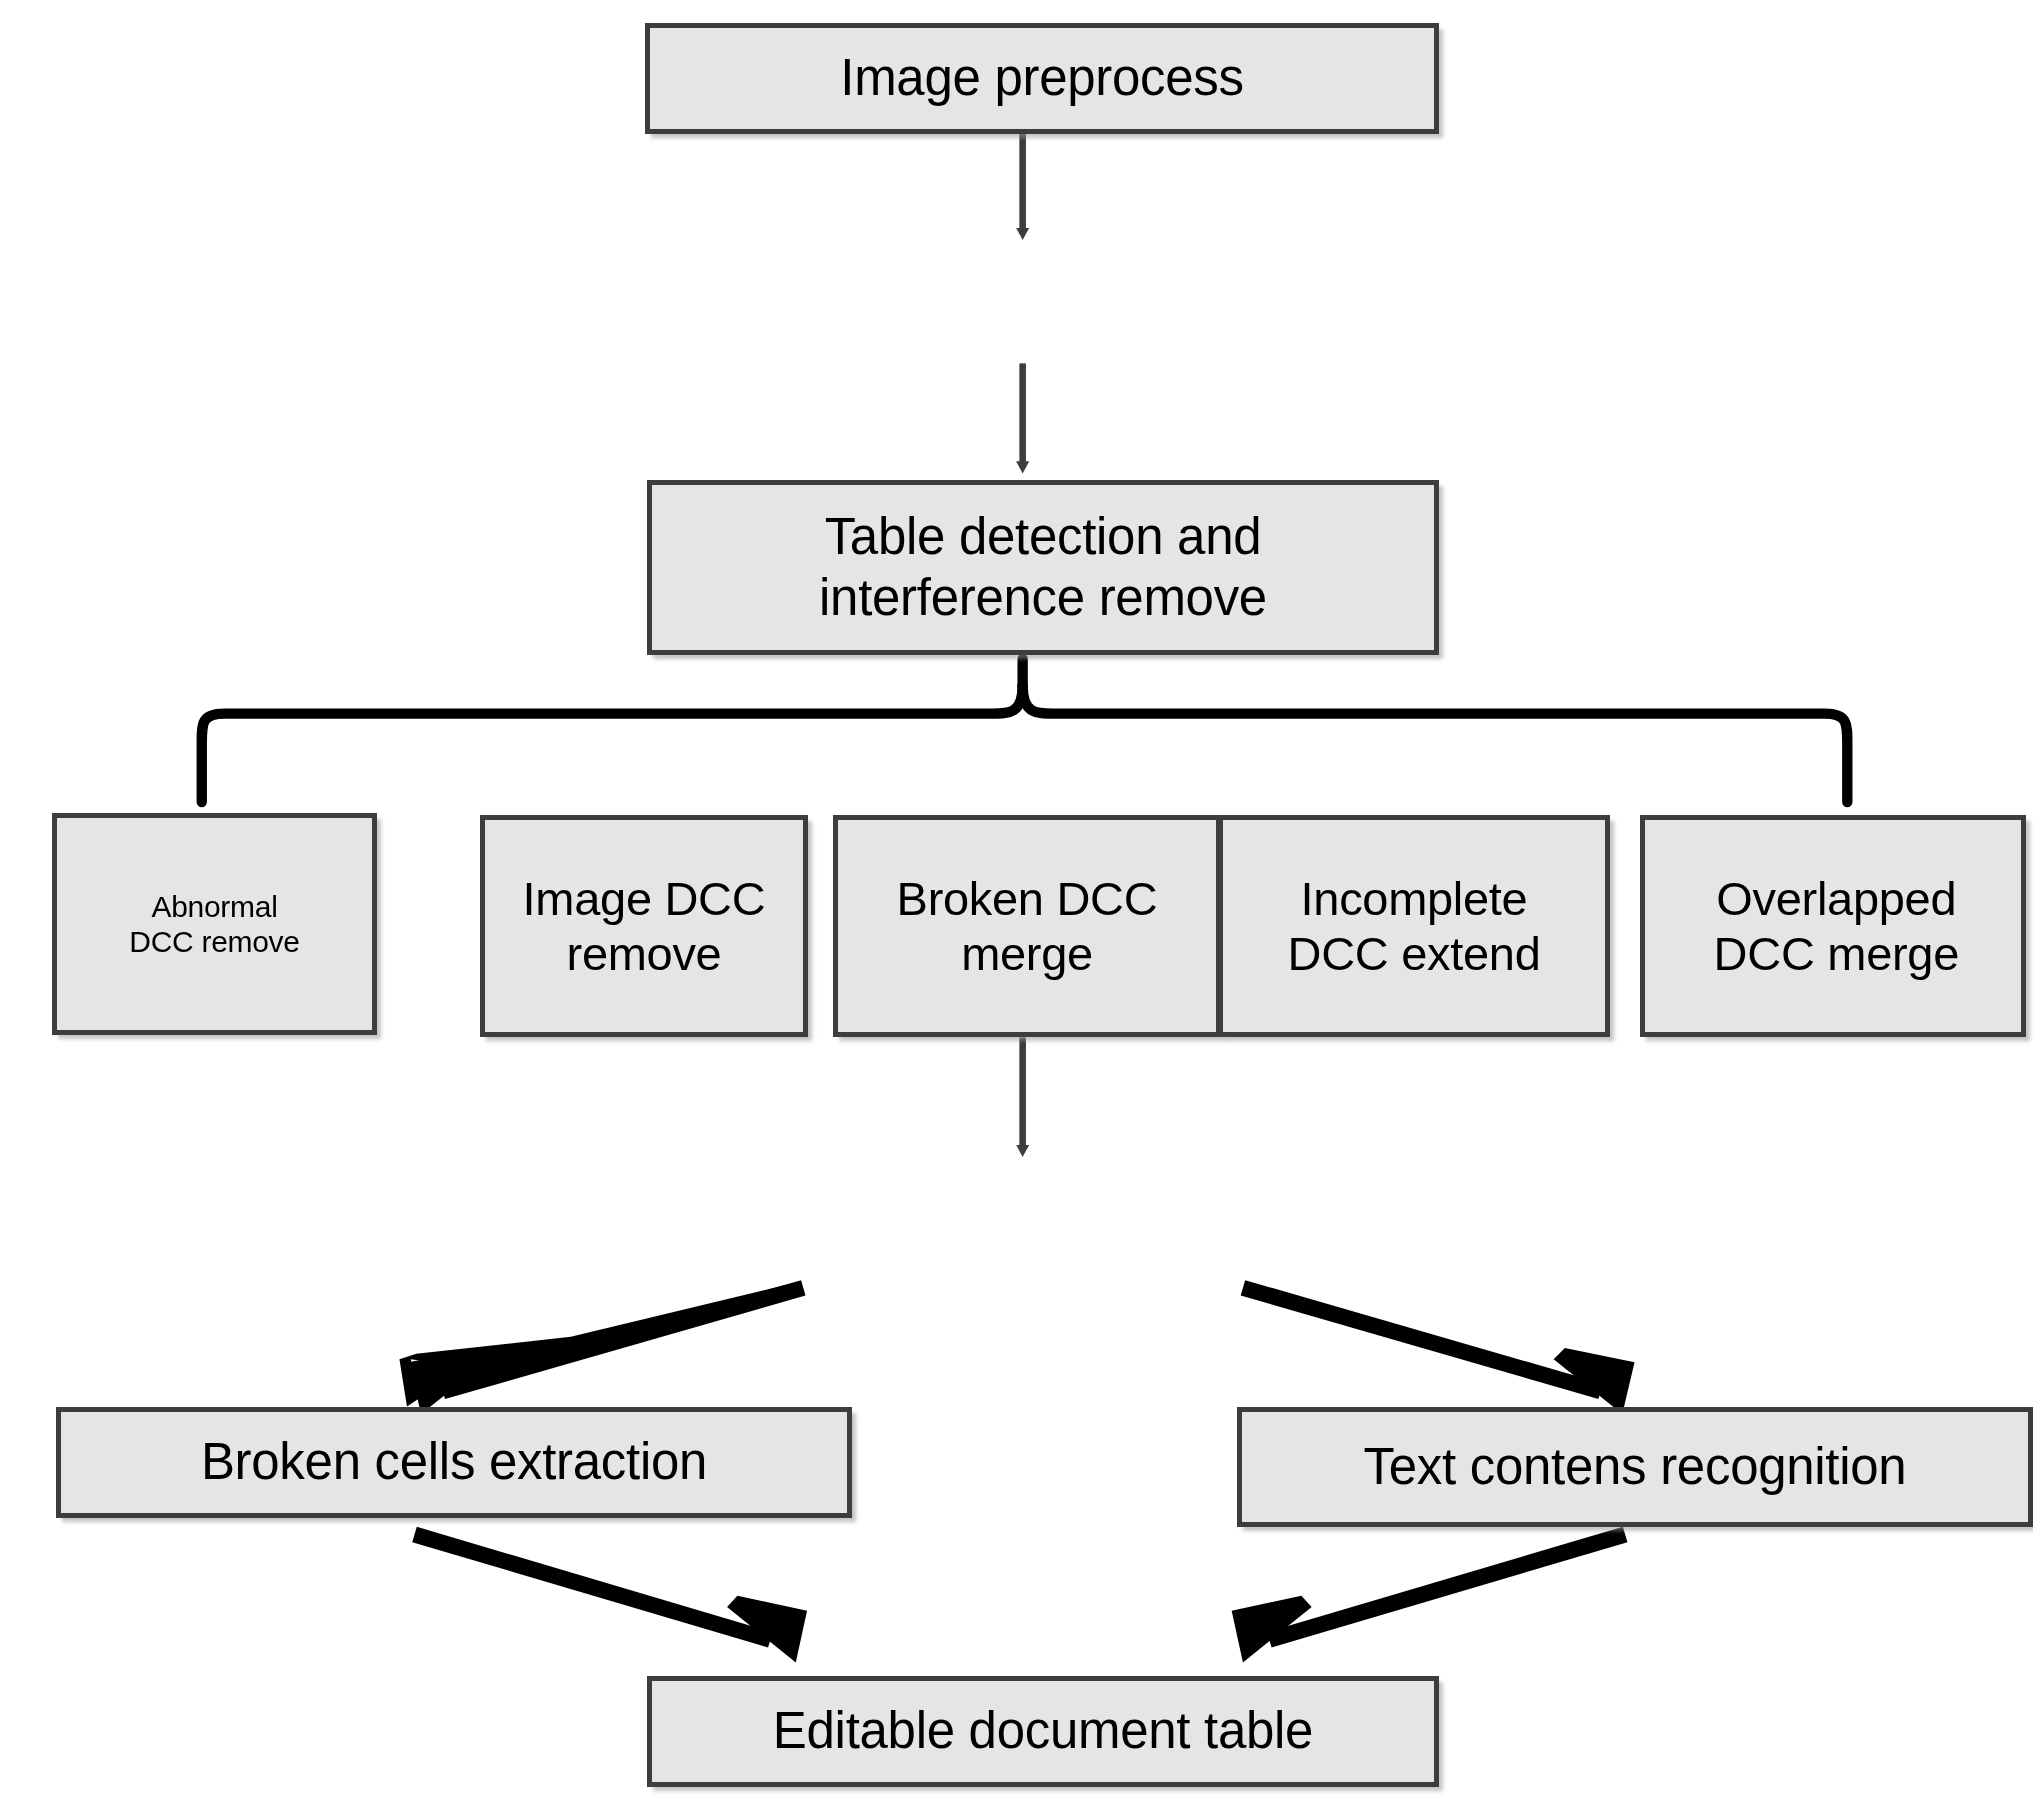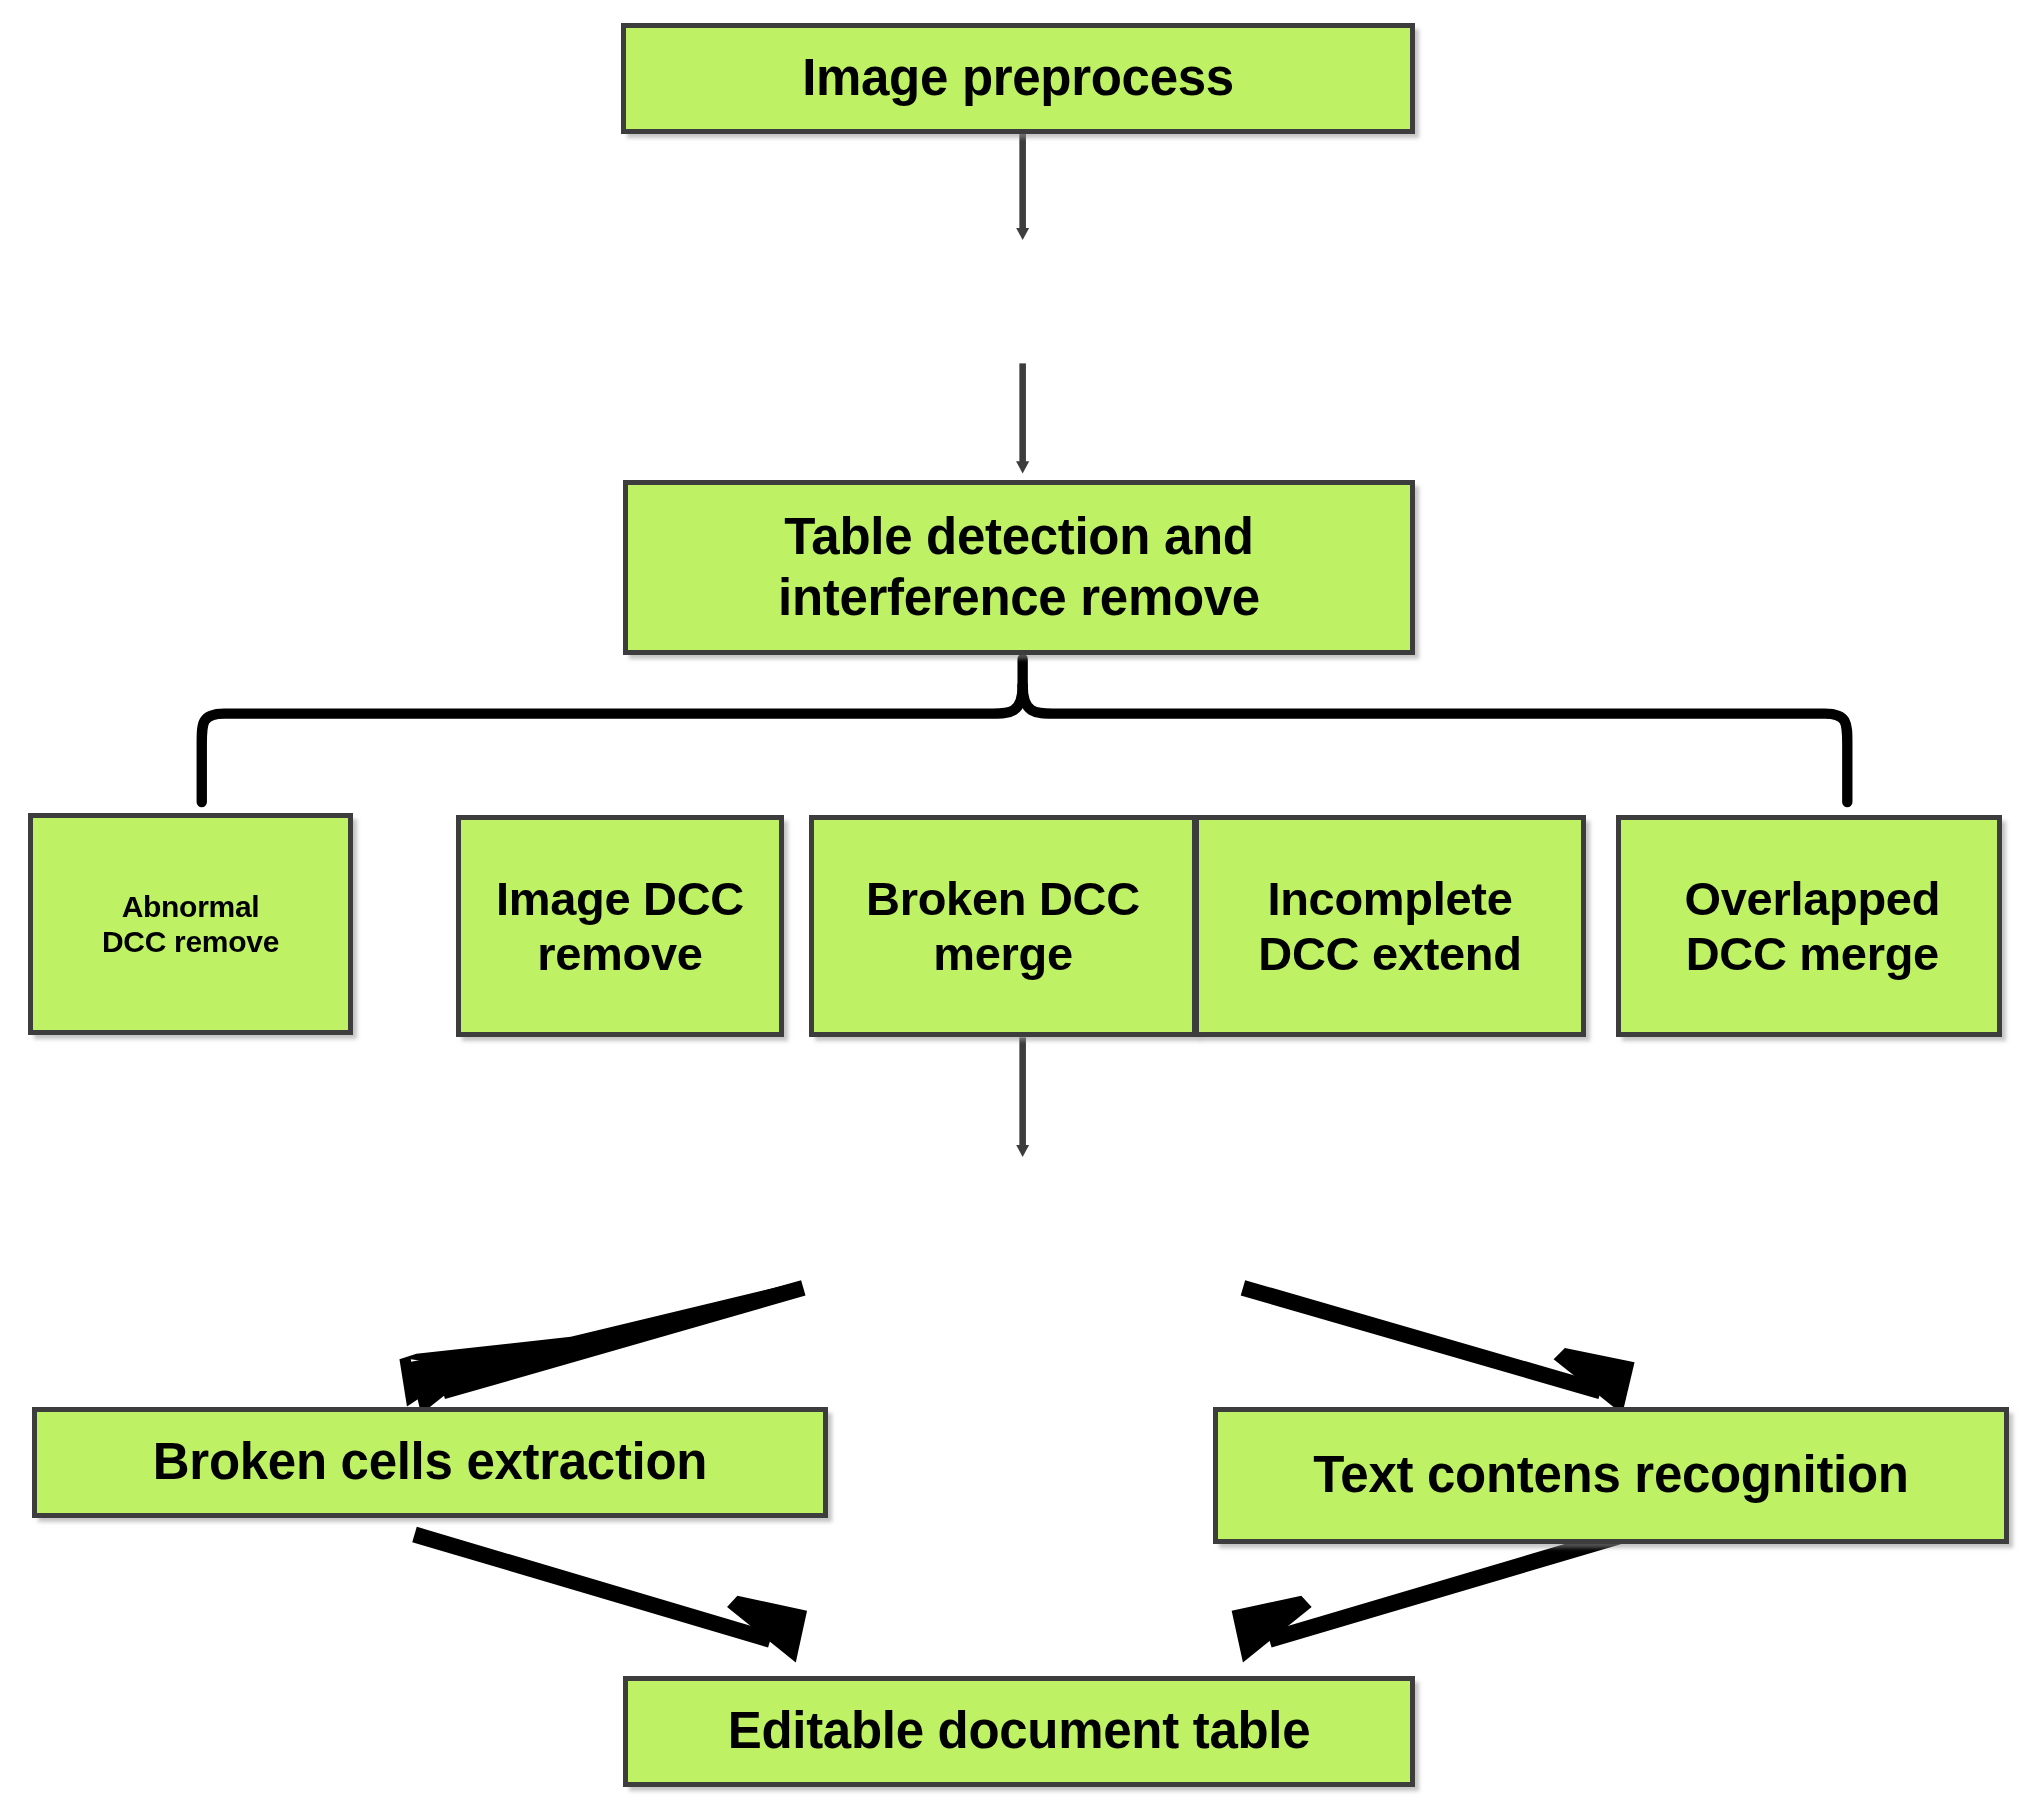--- a/index.html
+++ b/index.html
@@ -13,48 +13,49 @@
   #canvas {
     position: relative;
     width: 2034px;
     height: 1815px;
     background: #ffffff;
     overflow: hidden;
   }
   .node {
     position: absolute;
     box-sizing: border-box;
-    background: #bef264;
+    background: #e5e5e5;
     border: 5.6px solid #3d3d3d;
     box-shadow: 4.7px 4.7px 3.8px -0.9px rgba(150,150,150,0.55);
     display: flex;
     align-items: center;
     justify-content: center;
     text-align: center;
     color: #000000;
-    font-weight: bold;
+    font-weight: normal;
     line-height: 1.18;
     letter-spacing: -0.3px;
     white-space: pre-line;
     padding: 0 9.4px;
+    margin-left: 24px;
   }
   .n-image-preprocess { left: 621px; top: 22.6px;  width: 794px; height: 111px; font-size: 51px; }
   .n-dcc-search       { left: 621px; top: 247px; width: 794px; height: 117px; font-size: 51px; }
   .n-table-detect     { left: 623px; top: 480px; width: 792px; height: 175px; font-size: 51px; }
 
   .n-abnormal     { left: 28px;   top: 813px; width: 325px; height: 222px; font-size: 30px; }
   .n-short        { left: 456px;  top: 815px; width: 328px; height: 222px; font-size: 47px; }
   .n-broken       { left: 809px;  top: 815px; width: 388px; height: 222px; font-size: 47px; }
   .n-incomplete   { left: 1194px; top: 815px; width: 392px; height: 222px; font-size: 47px; }
   .n-overlapped   { left: 1616px; top: 815px; width: 386px; height: 222px; font-size: 47px; padding-left: 16px; }
 
   .n-table-restore { left: 623px; top: 1164px; width: 792px; height: 122px; font-size: 51px; }
 
   .n-cells-extract { left: 32px;   top: 1407px; width: 796px; height: 111px; font-size: 51px; }
-  .n-text-recog    { left: 1213px; top: 1407px; width: 796px; height: 137px; font-size: 51px; }
+  .n-text-recog    { left: 1213px; top: 1407px; width: 796px; height: 120px; font-size: 51px; }
 
   .n-editable      { left: 623px; top: 1676px; width: 792px; height: 111px; font-size: 51px; }
 
   svg.links {
     position: absolute;
     left: 0; top: 0;
     width: 2034px;
     height: 1815px;
     pointer-events: none;
   }

